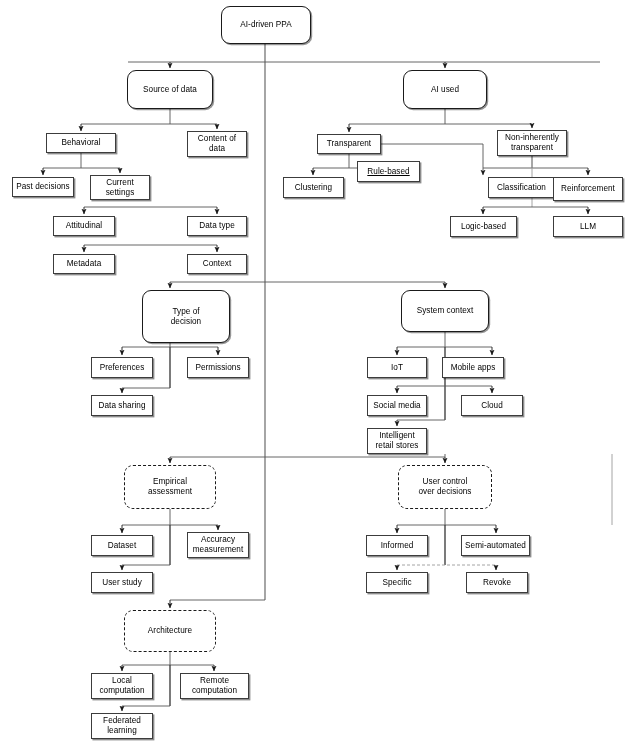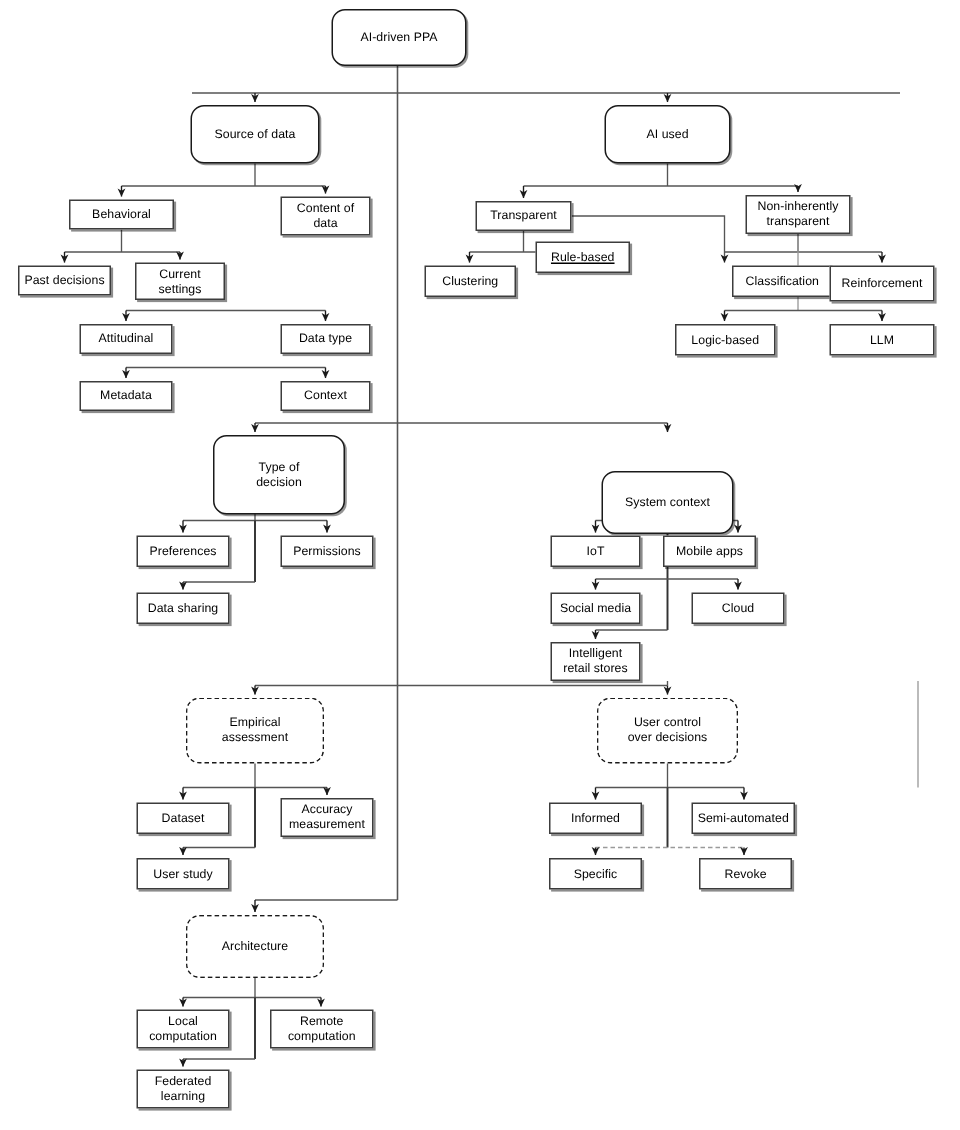--- a/index.html
+++ b/index.html
@@ -264,21 +264,21 @@
       </div>
       <div class="node leaf" style="left: 91px; top: 357px; width: 62px; height: 21px;">
         <span class="lbl">Preferences</span>
       </div>
       <div class="node leaf" style="left: 187px; top: 357px; width: 62px; height: 21px;">
         <span class="lbl">Permissions</span>
       </div>
       <div class="node leaf" style="left: 91px; top: 395px; width: 62px; height: 21px; align-items: center;">
         <span class="lbl">Data sharing</span>
       </div>
-      <div class="node facet" style="left: 401px; top: 290px; width: 88px; height: 42px; margin-top: 24px;">
+      <div class="node facet" style="left: 401px; top: 290px; width: 88px; height: 42px;">
         <span class="lbl">System context</span>
       </div>
       <div class="node leaf" style="left: 367px; top: 357px; width: 60px; height: 21px;">
         <span class="lbl">IoT</span>
       </div>
       <div class="node leaf" style="left: 442px; top: 357px; width: 62px; height: 21px;">
         <span class="lbl">Mobile apps</span>
       </div>
       <div class="node leaf" style="left: 367px; top: 395px; width: 60px; height: 21px;">
         <span class="lbl">Social media</span>

